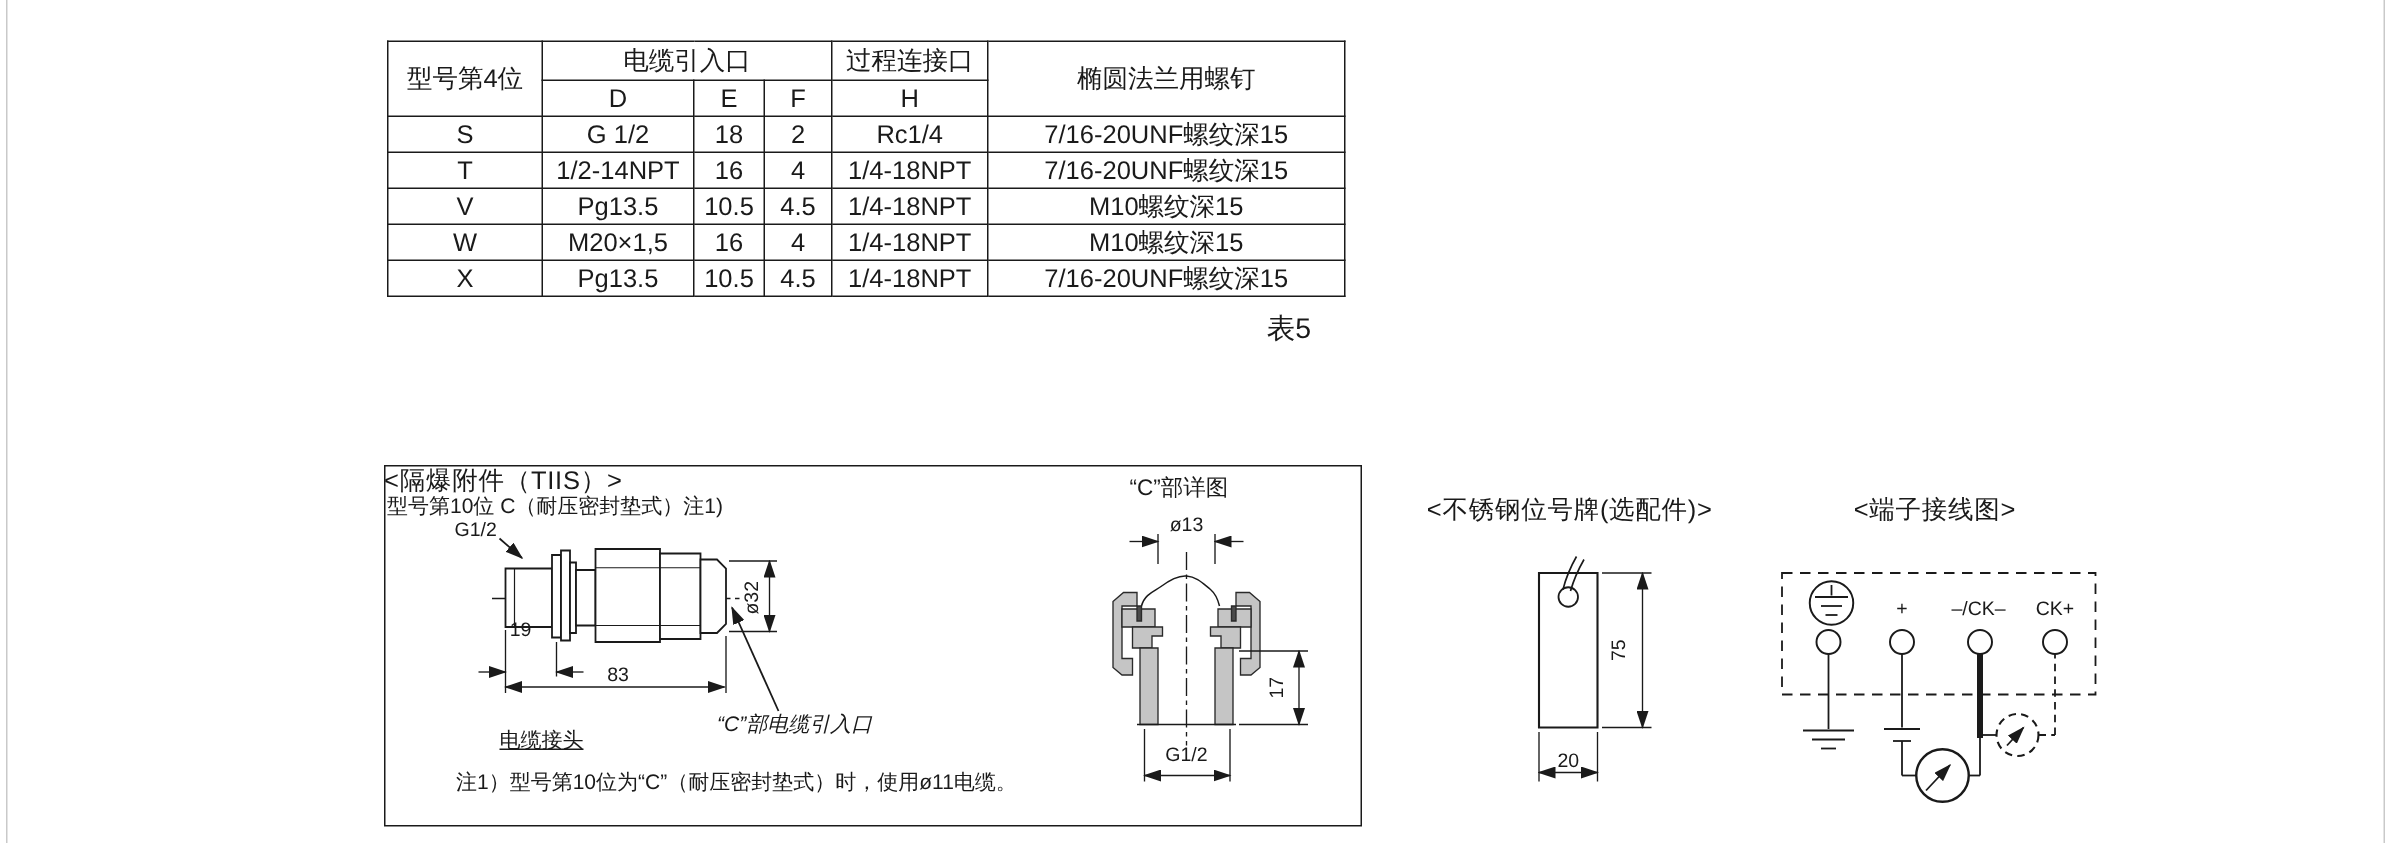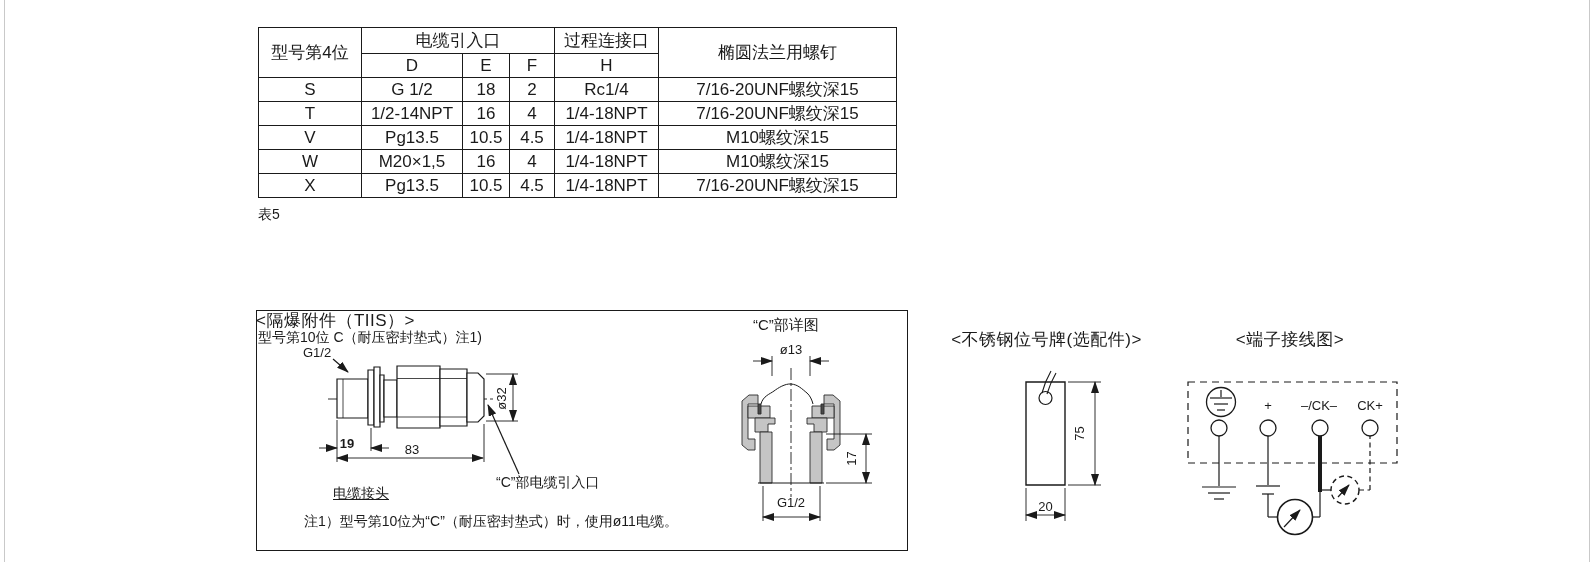--- a/index.html
+++ b/index.html
@@ -7,21 +7,21 @@
     width:1594px;height:562px;position:relative;background:#ffffff;
     font-family:"Liberation Sans","DejaVu Sans",sans-serif;color:#1a1a1a;overflow:hidden;
   }
   .edge{position:absolute;top:0;bottom:0;width:1px;background:#c9c9c9;}
   
   #spec-table{position:absolute;left:258px;top:27px;border-collapse:collapse;table-layout:fixed;
     font-size:17px;color:#1a1a1a;}
   #spec-table td,#spec-table th{border:1px solid #1a1a1a;text-align:center;vertical-align:middle;
     padding:0 2px;font-weight:normal;overflow:hidden;white-space:nowrap;}
   #spec-table{border:1.5px solid #1a1a1a;}
-  .caption{position:absolute;left:258px;top:206px;width:616px;text-align:left;font-size:14px;}
+  .caption{position:absolute;left:258px;top:206px;width:616px;text-align:right;font-size:19px;}
   .sec-title{position:absolute;font-size:17px;letter-spacing:0.5px;}
   
   .draw-box{position:absolute;left:256px;top:310px;width:650px;height:239px;border:1.5px solid #1a1a1a;}
   .lbl{position:absolute;font-size:13px;white-space:nowrap;}
   .lbl14{position:absolute;font-size:14px;white-space:nowrap;}
   .ctr{text-align:center;}
   .rot{transform:rotate(-90deg);transform-origin:center center;}
   svg{position:absolute;left:0;top:0;}
   svg line,svg path,svg rect,svg circle,svg polyline{vector-effect:non-scaling-stroke;}
 </style>
@@ -225,24 +225,24 @@
     <line x1="1320" y1="490" x2="1331" y2="490"></line>
     <circle cx="1345" cy="490" r="14" fill="#fff" stroke-width="1.4" stroke-dasharray="5 3.5"></circle>
     <line x1="1338" y1="497" x2="1349" y2="485" marker-end="url(#ah)"></line>
     <line x1="1359" y1="490" x2="1370" y2="490" stroke-dasharray="5 3.5"></line>
     <line x1="1370" y1="490" x2="1370" y2="436" stroke-dasharray="5 3.5"></line>
   </g>
 </svg>
 
 <div class="lbl" style="left:303px;top:345px;">G1/2</div>
 <div class="lbl rot ctr" style="left:487px;top:391px;width:28px;">ø32</div>
-<div class="lbl ctr" style="left:330px;top:436px;width:34px;font-weight:bold;">19</div>
+<div class="lbl ctr" style="left:330px;top:412px;width:34px;">19</div>
 <div class="lbl ctr" style="left:395px;top:442px;width:34px;">83</div>
 <div class="lbl14" style="left:333px;top:485px;text-decoration:underline;">电缆接头</div>
-<div class="lbl14" style="left:496px;top:474px;">“C”部电缆引入口</div>
+<div class="lbl14" style="left:478px;top:474px;font-style:italic;">“C”部电缆引入口</div>
 
 <div class="lbl14" style="left:753px;top:316px;font-size:15px;">“C”部详图</div>
 <div class="lbl ctr" style="left:771px;top:342px;width:40px;">ø13</div>
 <div class="lbl rot ctr" style="left:836px;top:451px;width:30px;">17</div>
 <div class="lbl ctr" style="left:771px;top:495px;width:40px;">G1/2</div>
 
 <div class="lbl rot ctr" style="left:1064px;top:426px;width:30px;">75</div>
 <div class="lbl ctr" style="left:1030px;top:499px;width:31px;">20</div>
 
 <div class="lbl ctr" style="left:1256px;top:398px;width:24px;">+</div>

